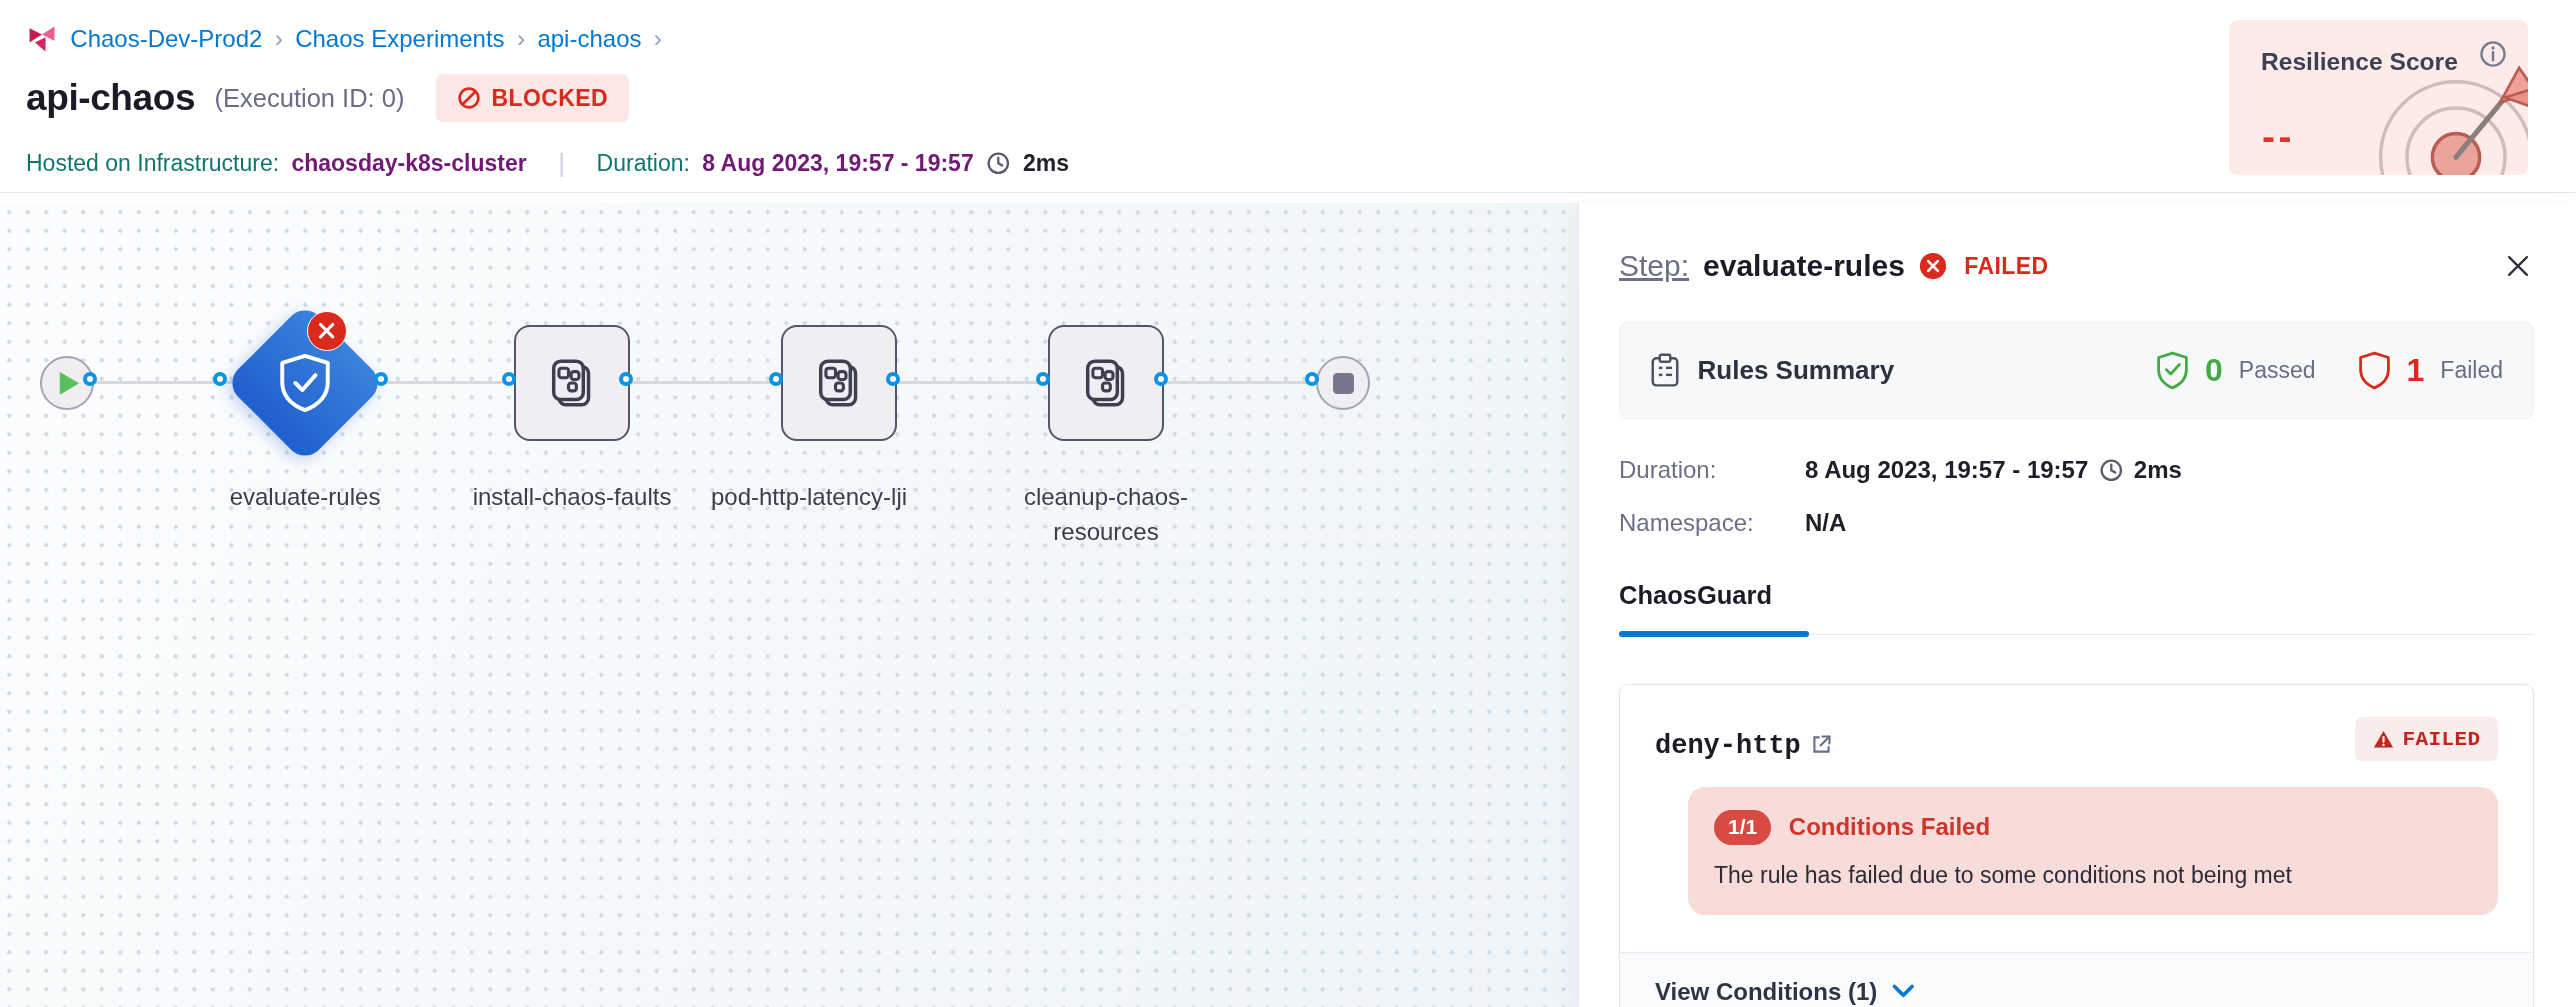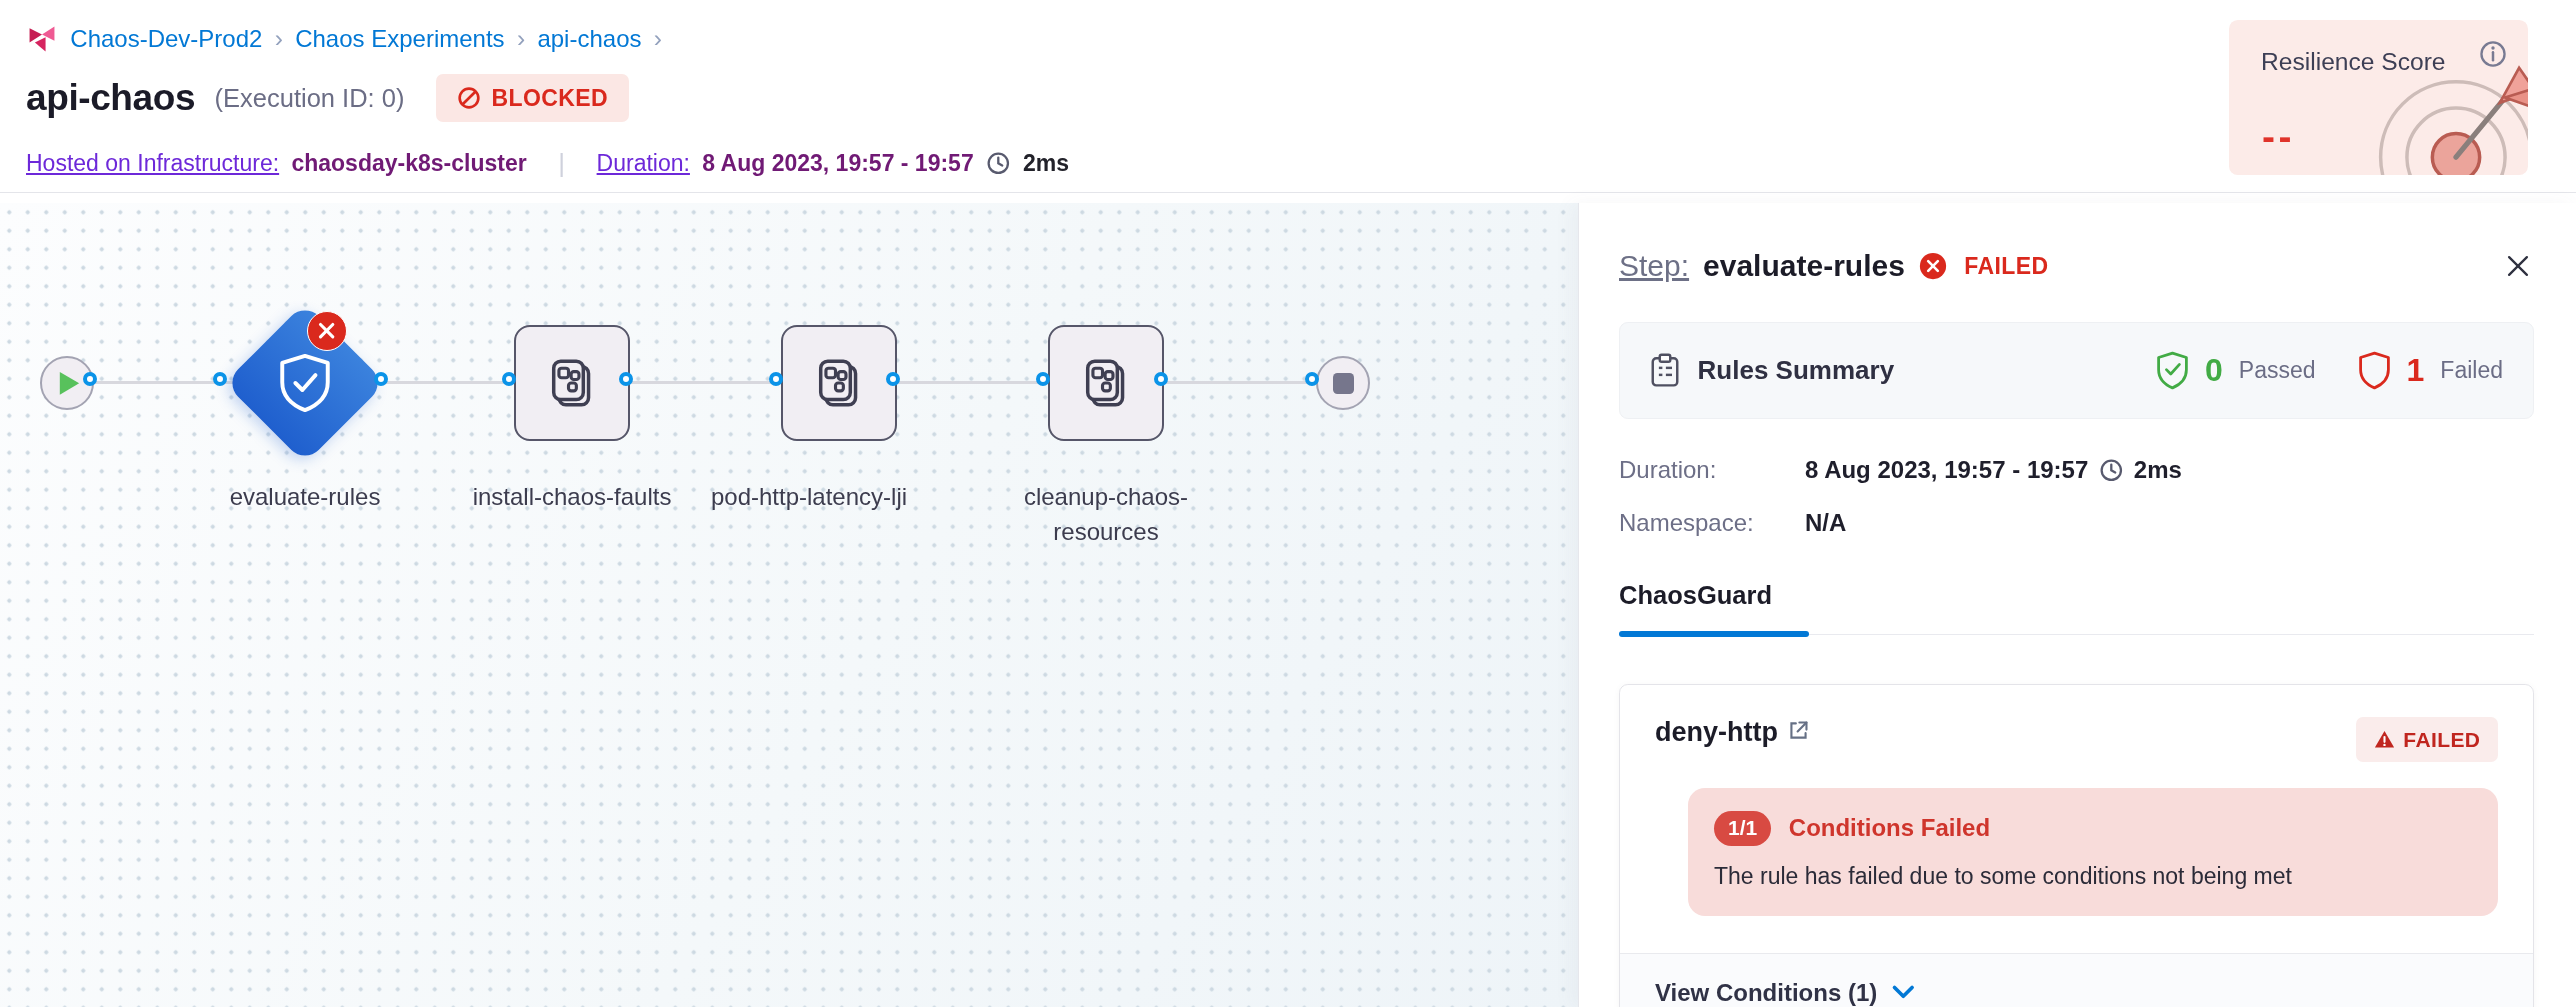--- a/index.html
+++ b/index.html
@@ -11,28 +11,28 @@
   .header { position:absolute; top:0; left:0; right:0; height:193px; background:#fff; border-bottom:0.9px solid #e4e5ea; }
   .breadcrumb { position:absolute; top:23px; left:26px; display:flex; align-items:center; gap:12.3px; font-size:24px; }
   .crumb { color:#0278d5; cursor:pointer; }
   .crumb-sep { color:#93a1bd; font-size:24.6px; }
   .title-row { position:absolute; top:74px; left:26px; display:flex; align-items:center; gap:17.6px; }
   .page-title { font-size:37px; font-weight:700; color:#1b1b28; letter-spacing:-0.4px; }
   .exec-id { font-size:25.5px; color:#6b6d85; margin-left:1.8px; }
   .blocked-badge { display:flex; align-items:center; gap:10.5px; background:#fbe7e4; border-radius:7px; padding:10.5px 21px; margin-left:14px; }
   .blocked-badge span { color:#da291d; font-weight:700; font-size:23px; letter-spacing:0.4px; }
   .meta-row { position:absolute; top:148px; left:26px; display:flex; align-items:center; gap:12.3px; font-size:23px; }
-  .meta-label { color:#6d28d9;text-decoration:underline; }
+  .meta-label { color:#0f766e; }
   .meta-value { color:#701a75; font-weight:700; }
   .meta-div { color:#cfd1dc; font-size:26px; margin:0 19.3px; font-weight:400; }
   .ms-val { color:#22222a; font-weight:700; }
 
   
   .resilience-card { position:absolute; top:20px; right:48px; width:299px; height:155px; background:#fcebe8; border-radius:8.8px; overflow:hidden; }
-  .resilience-title { position:absolute; top:28px; left:32px; font-size:24.6px; font-weight:400; color:#3d3f55; }
+  .resilience-title { position:absolute; top:28px; left:32px; font-size:24.6px; font-weight:700; color:#3d3f55; }
   .resilience-info { position:absolute; top:17.6px; right:19.3px; }
   .resilience-value { position:absolute; top:95px; left:33px; font-size:39px; font-weight:800; color:#e0332a; letter-spacing:3.5px; }
   .resilience-art { position:absolute; right:-16px; bottom:-26px; }
 
   
   .canvas { position:absolute; top:203px; left:0; width:1578px; height:805px;
     background-color:#f6f9fb;
     background-image:
       radial-gradient(circle, #cdd9e2 1.8px, rgba(0,0,0,0) 2.3px),
       linear-gradient(120deg, #fcfdfe 0%, #f4f8fa 55%, #eef4f8 100%);
@@ -72,21 +72,21 @@
   .kv-row { display:flex; align-items:center; font-size:24px; }
   .kv-label { width:186px; color:#6d6f87; flex:none; }
   .kv-value { color:#1f1f2c; font-weight:700; display:flex; align-items:center; gap:10.5px; }
 
   .tabs { position:relative; margin-top:44px; border-bottom:0.9px solid #e9eaef; padding-bottom:24.6px; }
   .tab-label { font-size:25.5px; font-weight:700; color:#1c1c28; cursor:pointer; }
   .tab-underline { position:absolute; left:0; bottom:-2.6px; width:190px; height:6.2px; background:#0278d5; border-radius:3.5px; }
 
   .rule-card { margin-top:49px; border:0.9px solid #e4e4e9; border-radius:8.8px; box-shadow:0 1.8px 7px rgba(40,41,61,0.04); overflow:hidden; }
   .rule-card-body { padding:32px 35px 37px 35px; }
-  .rule-title-row { display:flex; align-items:flex-start; }
+  .rule-title-row { display:flex; align-items:flex-end;font-family:Liberation Mono, monospace; }
   .rule-name-wrap { display:flex; align-items:flex-start; gap:8.8px; }
   .rule-name { font-size:27px; font-weight:700; color:#1c1c28; }
   .rule-failed-chip { margin-left:auto; background:#faeceb; border-radius:7px; padding:10.5px 17.6px; display:flex; align-items:center; gap:8.8px; }
   .rule-failed-chip span { color:#c0261f; font-weight:700; font-size:21px; letter-spacing:0.4px; }
   .cond-alert { margin:26px 0 0 33px; background:#f8dcda; border-radius:17px; padding:23px 26px 26px 26px; }
   .cond-head { display:flex; align-items:center; gap:17.6px; }
   .cond-pill { background:#d84a42; color:#fff; font-size:21px; font-weight:700; border-radius:878px; padding:5.3px 14px; }
   .cond-title { color:#cf352c; font-weight:700; font-size:24px; }
   .cond-msg { margin-top:17.6px; font-size:23px; color:#2b2b38; }
   .rule-card-footer { border-top:0.9px solid #e9eaee; background:#fafbfd; padding:24.6px 35px 30px 35px; display:flex; align-items:center; gap:14px; cursor:pointer; }

